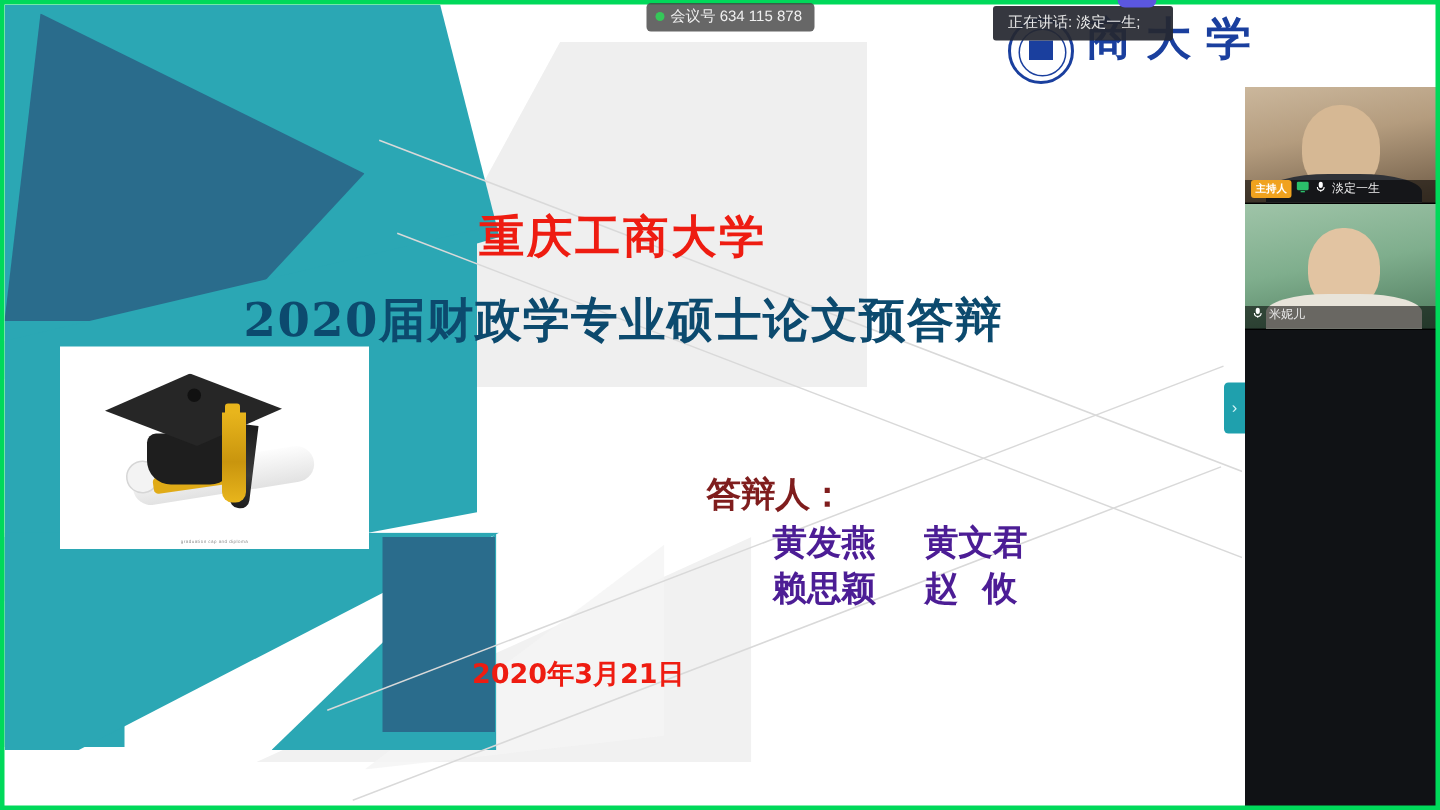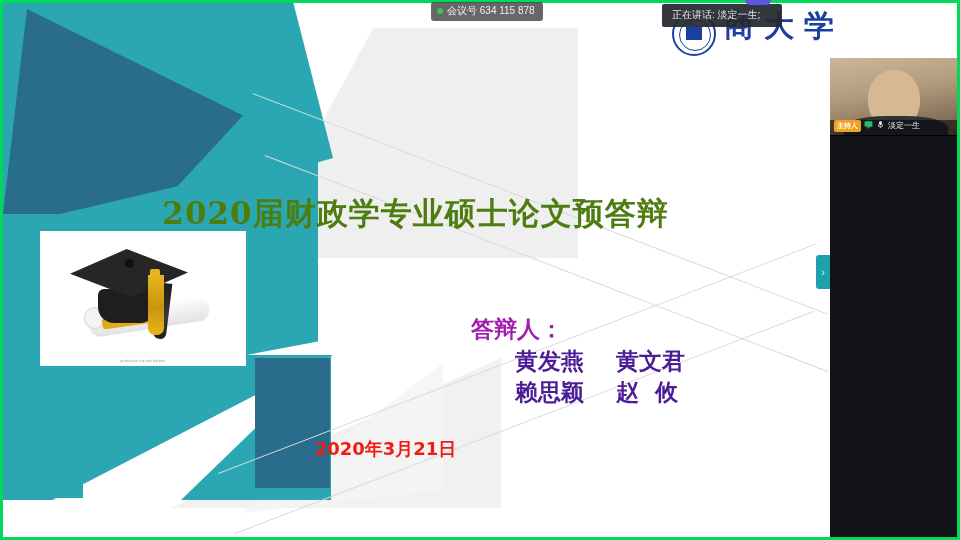--- a/index.html
+++ b/index.html
@@ -81,25 +81,25 @@
   .gold-band  { position:absolute; left:62px; top:84px; width:52px; height:11px;
                 background:#e0ab17; border-radius:3px; transform:rotate(-8deg); }
   .photo-cap  { position:absolute; left:0; bottom:3px; width:206px; text-align:center;
                 font-size:3px; color:#8a8a8a; letter-spacing:.3px; }
 
   
   .title-1 { position:absolute; left:0; top:135px; width:825px; text-align:center;
              font-size:30px; font-weight:bold; color:#EE1C11; letter-spacing:2px;
              font-family:"DejaVu Serif","Liberation Serif",serif; }
   .title-2 { position:absolute; left:0; top:190px; width:825px; text-align:center;
-             font-size:31px; font-weight:bold; color:#4d7c0f; letter-spacing:1px;
+             font-size:31px; font-weight:bold; color:#0c4a6e; letter-spacing:1px;
              font-family:"DejaVu Serif","Liberation Serif",serif; }
 
   .presenter-label { position:absolute; left:468px; top:311px;
-                     font-size:23px; font-weight:bold; color:#a21caf;
+                     font-size:23px; font-weight:bold; color:#7f1d1d;
                      font-family:"DejaVu Serif","Liberation Serif",serif; }
   .presenter-row   { position:absolute; left:512px; font-size:23px; font-weight:bold;
                      color:#4c1d95; white-space:pre;
                      font-family:"DejaVu Serif","Liberation Serif",serif; }
   .pr-1 { top:343px; }
   .pr-2 { top:374px; }
 
   .slide-date { position:absolute; left:0; top:434px; width:825px; text-align:center;
                 padding-right:60px;
                 font-size:18px; font-weight:bold; color:#EE1C11;
@@ -206,20 +206,21 @@
       <div class="gold-band"></div>
       <div class="cap-base"></div>
       <div class="cap-board"></div>
       <div class="cap-knot"></div>
       <div class="tassel-c"></div>
       <div class="tassel2"></div>
       <div class="tassel"></div>
       <div class="photo-cap">graduation cap and diploma</div>
     </div>
 
+    <div class="title-1">重庆工商大学</div>
     <div class="title-2">2020届财政学专业硕士论文预答辩</div>
 
     <div class="presenter-label">答辩人：</div>
     <div class="presenter-row pr-1">黄发燕    黄文君</div>
     <div class="presenter-row pr-2">赖思颖    赵  攸</div>
 
     <div class="slide-date">2020年3月21日</div>
   </div>
 
   <div class="uni-logo">
@@ -258,20 +259,33 @@
         <svg class="ic" viewBox="0 0 16 16">
           <rect x="5.6" y="2" width="4.8" height="7.4" rx="2.4" fill="#ffffff"></rect>
           <path d="M4 8.4a4 4 0 0 0 8 0" fill="none" stroke="#ffffff" stroke-width="1.3"></path>
           <rect x="7.4" y="11.6" width="1.2" height="2.4" fill="#ffffff"></rect>
         </svg>
         <span class="tile-name">淡定一生</span>
       </div>
     </div>
 
 
+    <div class="tile t3">
+      <div class="vbg v3"></div>
+      <div class="face" style="left:42px; top:16px; width:48px; height:54px; background:#e2c4a2;"></div>
+      <div class="torso" style="left:14px; top:60px; width:104px; height:30px; background:#e8e4da;"></div>
+      <div class="tile-bar">
+        <svg class="ic" viewBox="0 0 16 16">
+          <rect x="5.6" y="2" width="4.8" height="7.4" rx="2.4" fill="#ffffff"></rect>
+          <path d="M4 8.4a4 4 0 0 0 8 0" fill="none" stroke="#ffffff" stroke-width="1.3"></path>
+          <rect x="7.4" y="11.6" width="1.2" height="2.4" fill="#ffffff"></rect>
+        </svg>
+        <span class="tile-name">米妮儿</span>
+      </div>
+    </div>
 
 
   </div>
 
   <div class="taskbar">
     
     
   </div>
 
 </div>

